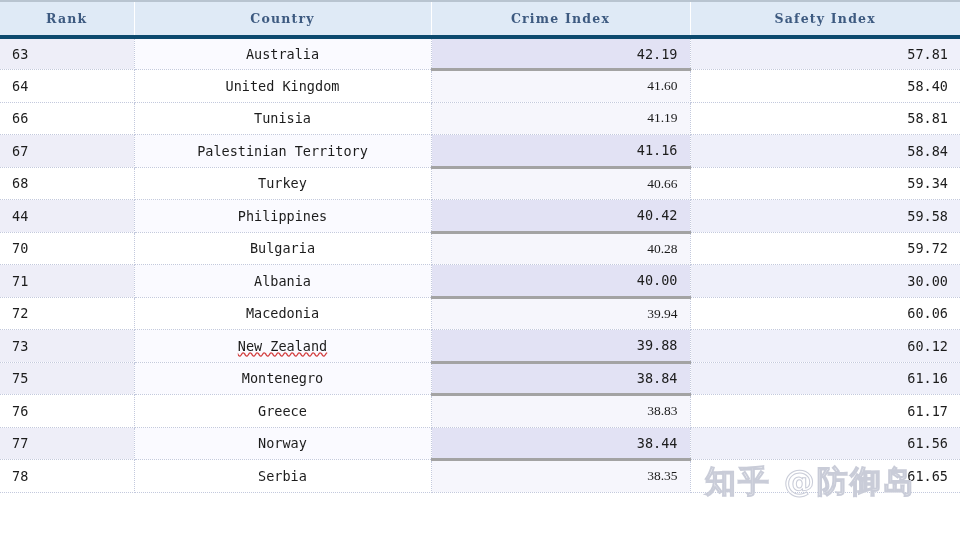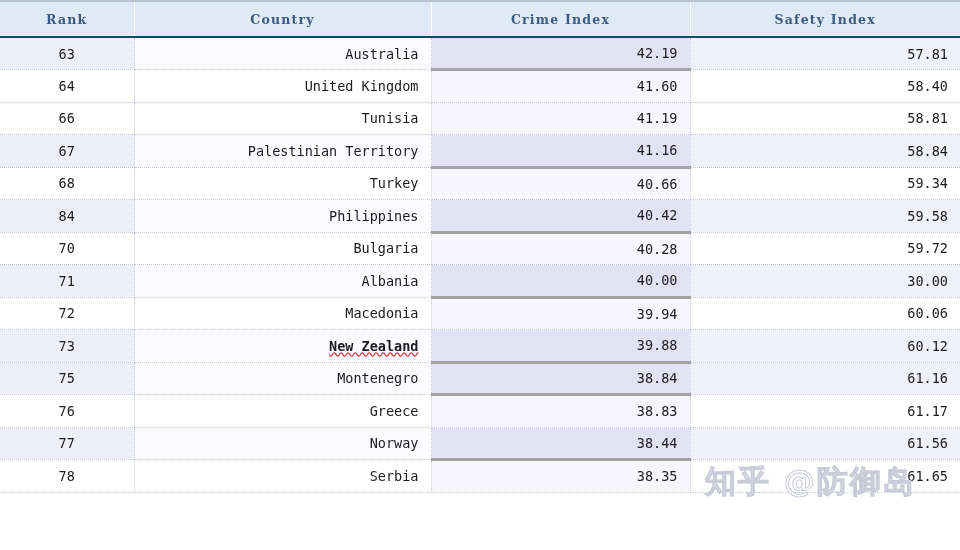--- a/index.html
+++ b/index.html
@@ -36,21 +36,21 @@
   thead th {
     background: #dfeaf6;
     color: #3d5a80;
     font-family: "DejaVu Serif", "Liberation Serif", serif;
     font-weight: bold;
     font-size: 12.5px;
     letter-spacing: 1.2px;
     text-align: center;
     padding: 0 12px;
     border-top: 2px solid #b8c4d0;
-    border-bottom: 2px solid #0c4a6e;
+    border-bottom: 4px solid #0c4a6e;
     border-right: 1px solid #ffffff;
     box-sizing: border-box;
     vertical-align: middle;
     white-space: nowrap;
   }
   thead th.last-col { border-right: none; margin-top: 43px; }
 
   
   tbody tr { height: 32.5px; }
 
@@ -58,46 +58,45 @@
     font-size: 13.5px;
     color: #1c1c1c;
     padding: 0 12px;
     box-sizing: border-box;
     vertical-align: middle;
     border-bottom: 1px dotted #c3c9dd;
     border-right: 1px dotted #c3c9dd;
     white-space: nowrap;
     overflow: hidden;
   }
-  td.cell-rank    { text-align: center; }
-  td.cell-country { text-align: right; }
+  td.cell-rank    { text-align: left; }
+  td.cell-country { text-align: center; }
   td.cell-crime   { text-align: right; }
   td.cell-safety  { text-align: right; border-right: none; }
 
   
   tbody tr.odd  td.cell-rank    { background: #eeeef8; }
   tbody tr.even td.cell-rank    { background: #ffffff; }
 
   tbody tr.odd  td.cell-country { background: #fafaff; }
   tbody tr.even td.cell-country { background: #ffffff; }
 
   tbody tr.odd  td.cell-crime   { background: #e2e2f4; }
-  tbody tr.even td.cell-crime   { background: #f6f6fc; }
+  tbody tr.even td.cell-crime   { background: #f6f6fc; font-family: Liberation Serif, serif; }
 
   tbody tr.odd  td.cell-safety  { background: #eff0fa; }
   tbody tr.even td.cell-safety  { background: #ffffff; }
 
   
   tbody tr.odd td.cell-crime { border-bottom: 3px solid #a3a3a3; }
 
   
   .spell-error {
     text-decoration: underline wavy #d23b3b;
     text-decoration-skip-ink: none;
-    font-weight: bold;
   }
 
   
   #watermark {
     position: absolute;
     left: 705px;
     top: 461px;
     font-family: "DejaVu Sans", "Liberation Sans", sans-serif;
     font-size: 31px;
     font-weight: bold;
@@ -153,21 +152,21 @@
         <td class="cell-crime">41.16</td>
         <td class="cell-safety">58.84</td>
       </tr>
       <tr class="even">
         <td class="cell-rank">68</td>
         <td class="cell-country">Turkey</td>
         <td class="cell-crime">40.66</td>
         <td class="cell-safety">59.34</td>
       </tr>
       <tr class="odd">
-        <td class="cell-rank">84</td>
+        <td class="cell-rank">44</td>
         <td class="cell-country">Philippines</td>
         <td class="cell-crime">40.42</td>
         <td class="cell-safety">59.58</td>
       </tr>
       <tr class="even">
         <td class="cell-rank">70</td>
         <td class="cell-country">Bulgaria</td>
         <td class="cell-crime">40.28</td>
         <td class="cell-safety">59.72</td>
       </tr>

